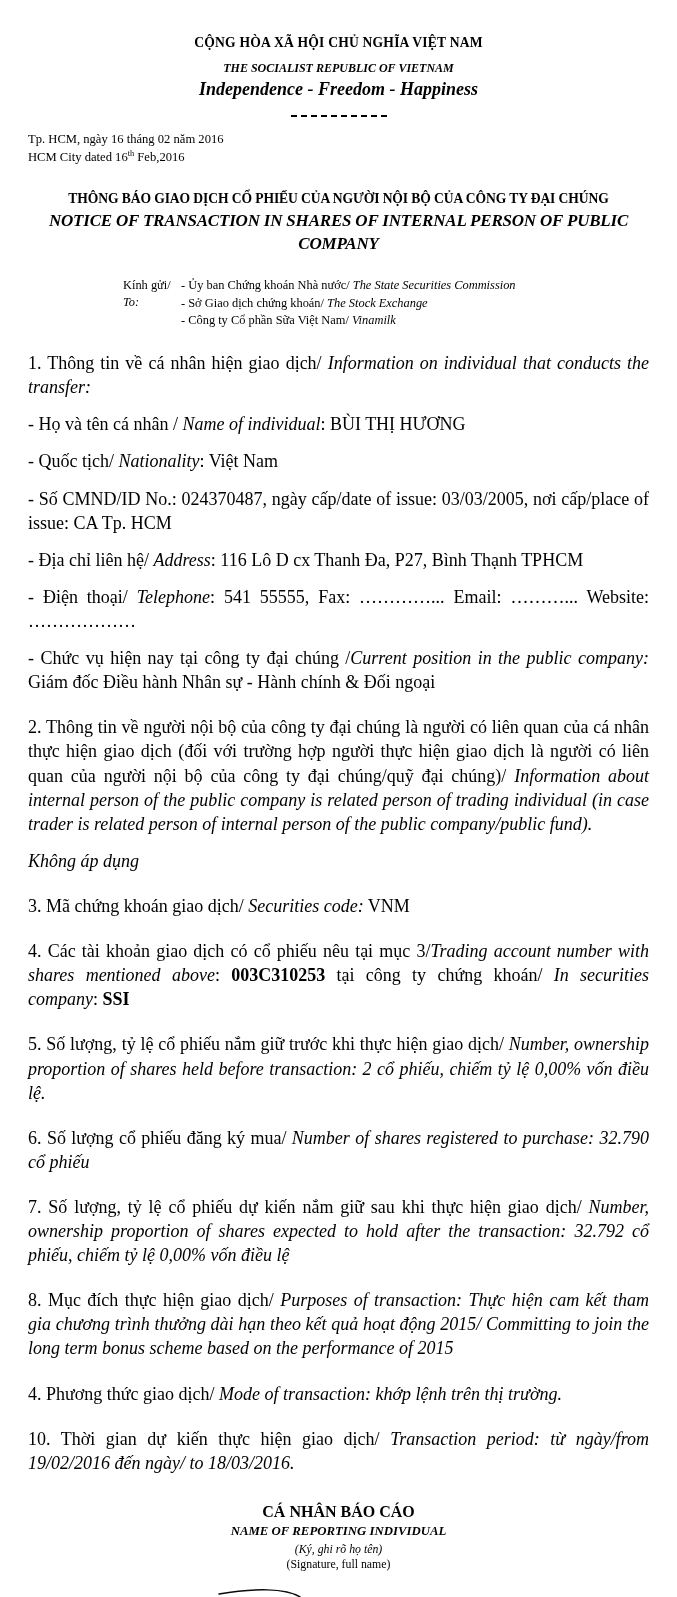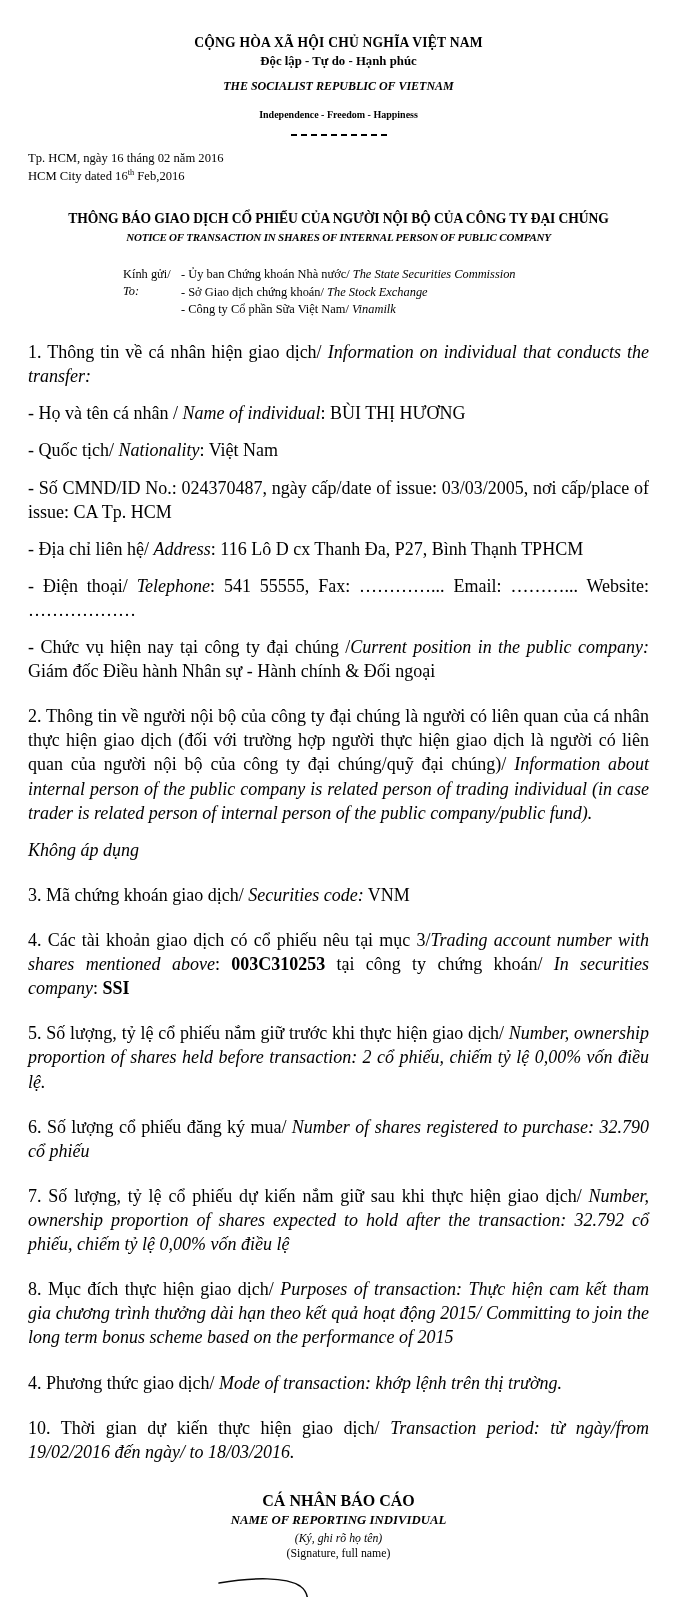--- a/index.html
+++ b/index.html
@@ -36,22 +36,23 @@
     margin-top: 1px;
   }
   .natl-header .l3 {
     font-weight: bold;
     font-style: italic;
     font-size: 12px;
     margin-top: 9px;
   }
   .natl-header .l4 {
     font-weight: bold;
-    font-size: 10px;
-    margin-top: 13px;
+    font-style: italic;
+    font-size: 18px;
+    margin-top: 1px;
   }
   .rule-wrap { text-align: center; margin-top: 5px; height: 12px; }
   .dash-rule {
     display: inline-block;
     width: 96px;
     border-top: 2px dashed #000;
     height: 0;
     vertical-align: middle;
   }
 
@@ -70,21 +71,21 @@
     text-align: center;
   }
   .doc-title .vi {
     font-weight: bold;
     font-size: 13.6px;
     letter-spacing: -.1px;
   }
   .doc-title .en {
     font-weight: bold;
     font-style: italic;
-    font-size: 11px;
+    font-size: 17px;
     margin-top: 2px;
     letter-spacing: -.2px;
   }
 
   
   .recipients {
     margin-top: 22px;
     padding-left: 95px;
   }
   .rec-row { display: flex; align-items: flex-start; }
@@ -140,21 +141,20 @@
     margin-top: -4px;
   }
 </style>
 </head>
 <body>
 
 <div class="page">
 
   <div class="natl-header">
     <div class="l1">CỘNG HÒA XÃ HỘI CHỦ NGHĨA VIỆT NAM</div>
-    <div class="l2">Độc lập - Tự do - Hạnh phúc</div>
     <div class="l3">THE SOCIALIST REPUBLIC OF VIETNAM</div>
     <div class="l4">Independence - Freedom - Happiness</div>
   </div>
   <div class="rule-wrap">
     <span class="dash-rule"></span>
   </div>
 
   <div class="date-block">
     <div>Tp. HCM, ngày 16 tháng 02 năm 2016</div>
     <div><span>HCM City dated 16</span><sup>th</sup><span> Feb,2016</span></div>

